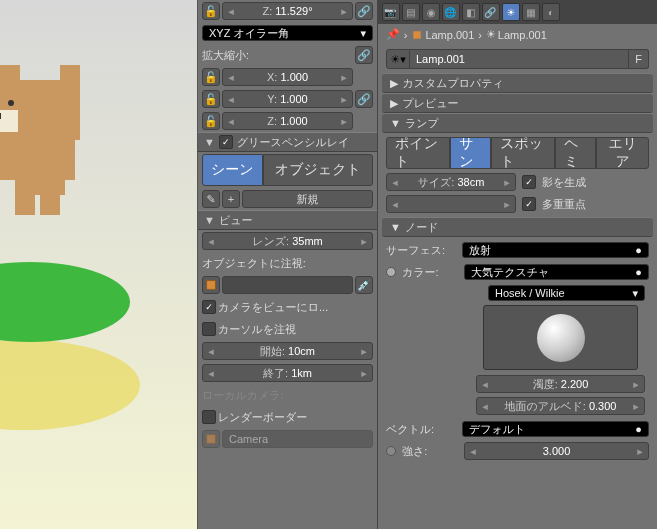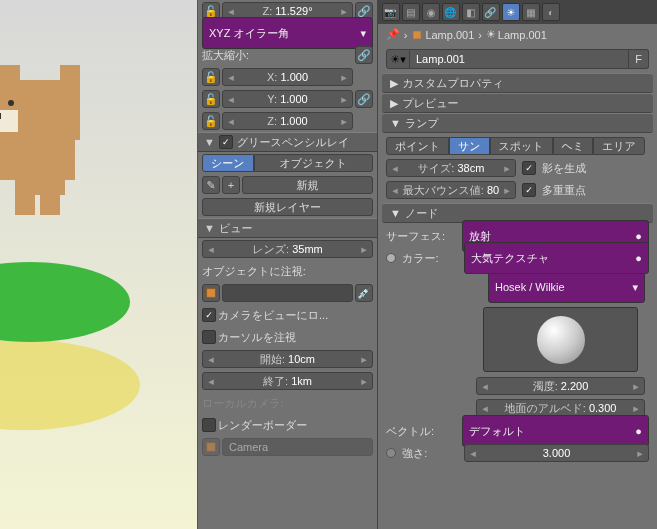--- a/index.html
+++ b/index.html
@@ -30,39 +30,39 @@
 .numfield .val { color: #fff; }
 .numfield .arrow { color: #999; width: 8px; text-align: center; cursor: pointer; }
 .header { background: #606060; color: #ddd; padding: 3px 6px; display: flex; align-items: center; gap: 4px; height: 20px; border-top: 1px solid #808080; border-bottom: 1px solid #404040; }
 .header .tri { color: #ccc; }
 .checkbox { width: 14px; height: 14px; background: #444; border: 1px solid #333; border-radius: 2px; display: flex; align-items: center; justify-content: center; color: #fff; font-size: 9px; }
 .checkbox.checked::after { content: '✓'; }
 .label { color: #ddd; }
 .label-dim { color: #888; }
 .icon-btn { width: 18px; height: 18px; background: #595959; border: 1px solid #404040; border-radius: 3px; display: flex; align-items: center; justify-content: center; color: #ccc; cursor: pointer; }
 .tab-row { display: flex; margin: 2px 4px; }
-.tab { background: #595959; border: 1px solid #404040; color: #ddd; padding: 2px 8px; cursor: pointer; font-size: 11px; height: 18px; display: flex; align-items: center; }
+.tab { background: #595959; border: 1px solid #404040; color: #ddd; padding: 2px 8px; cursor: pointer; font-size: 14px; height: 32px; display: flex; align-items: center; }
 .tab.active { background: #5680c2; color: #fff; }
 .tab:first-child { border-radius: 3px 0 0 3px; }
 .tab:last-child { border-radius: 0 3px 3px 0; text-align: center; }
 .props-header { background: #444; padding: 2px 4px; display: flex; gap: 2px; height: 24px; align-items: center; }
 .props-tab-icon { width: 18px; height: 18px; background: #555; border: 1px solid #333; border-radius: 2px; display: flex; align-items: center; justify-content: center; color: #aaa; font-size: 10px; cursor: pointer; }
 .props-tab-icon.active { background: #5680c2; color: #fff; }
 .breadcrumb { display: flex; align-items: center; gap: 4px; padding: 4px 8px; color: #ddd; background: #727272; }
 .bc-item { display: flex; align-items: center; gap: 2px; }
 .bc-icon { width: 12px; height: 12px; }
 .namefield { display: flex; margin: 4px 8px; gap: 0; }
 .namefield .icon-part { background: #595959; border: 1px solid #404040; border-radius: 3px 0 0 3px; width: 24px; height: 20px; display: flex; align-items: center; justify-content: center; }
 .namefield .text-part { background: #595959; border: 1px solid #404040; border-left: none; color: #fff; height: 20px; flex: 1; padding: 0 6px; display: flex; align-items: center; }
 .namefield .f-btn { background: #595959; border: 1px solid #404040; border-left: none; border-radius: 0 3px 3px 0; width: 20px; height: 20px; display: flex; align-items: center; justify-content: center; color: #ddd; cursor: pointer; }
 .section-hdr { background: #5c5c5c; color: #ddd; padding: 3px 8px; display: flex; align-items: center; gap: 4px; height: 20px; border-top: 1px solid #7a7a7a; border-bottom: 1px solid #444; margin: 0 4px; border-radius: 3px; }
 .section-body { padding: 2px 4px; }
 .prop-row { display: flex; align-items: center; height: 22px; gap: 6px; padding: 0 4px; }
 .prop-label { color: #ddd; width: 70px; }
-.dropdown { background: #701a75; border: 1px solid #333; border-radius: 3px; color: #eee; height: 32px; padding: 0 6px; display: flex; align-items: center; justify-content: space-between; flex: 1; cursor: pointer; }
+.dropdown { background: #000000; border: 1px solid #333; border-radius: 3px; color: #eee; height: 16px; padding: 0 6px; display: flex; align-items: center; justify-content: space-between; flex: 1; cursor: pointer; }
 .sphere-preview { width: 155px; height: 65px; background: #555; border: 1px solid #333; margin: 4px auto; position: relative; border-radius: 3px; }
 .sphere { width: 48px; height: 48px; border-radius: 50%; background: radial-gradient(circle at 35% 30%, #fff, #ccc, #888); position: absolute; top: 8px; left: 53px; }
 .socket { width: 10px; height: 10px; border-radius: 50%; background: #888; border: 1px solid #555; }
 .socket.conn { background: #b0b0b0; }
 svg { width: 14px; height: 14px; }
 </style>
 </head>
 <body>
 
 <div class="viewport">
@@ -141,23 +141,20 @@
     <span>グリースペンシルレイ</span>
   </div>
   <div class="tab-row">
     <div class="tab active">シーン</div>
     <div class="tab" style="flex:1;justify-content:center">オブジェクト</div>
   </div>
   <div class="row">
     <div class="icon-btn">✎</div>
     <div class="icon-btn">+</div>
     <div class="btn btn-wide">新規</div>
-  </div>
-  <div class="row">
-    <div class="btn btn-wide">新規レイヤー</div>
   </div>
 
   <div class="header">
     <span class="tri">▼</span>
     <span>ビュー</span>
   </div>
   <div class="row">
     <div class="numfield">
         <span class="arrow">◂</span>
         <span><span class="lbl">レンズ:</span> <span class="val">35mm</span></span>
@@ -272,21 +269,20 @@
           <span class="arrow">◂</span>
           <span><span class="lbl">サイズ:</span> <span class="val">38cm</span></span>
           <span class="arrow">▸</span>
         </div>
       <div class="checkbox checked"></div>
       <span class="label">影を生成</span>
     </div>
     <div class="prop-row">
       <div class="numfield" style="flex:0 0 130px">
           <span class="arrow">◂</span>
-          <span><span class="lbl">最大バウンス値:</span> <span class="val">80</span></span>
           <span class="arrow">▸</span>
         </div>
       <div class="checkbox checked"></div>
       <span class="label">多重重点</span>
     </div>
   </div>
   <div class="section-hdr">
       <span class="tri">▼</span>
       <span>ノード</span>
     </div>

